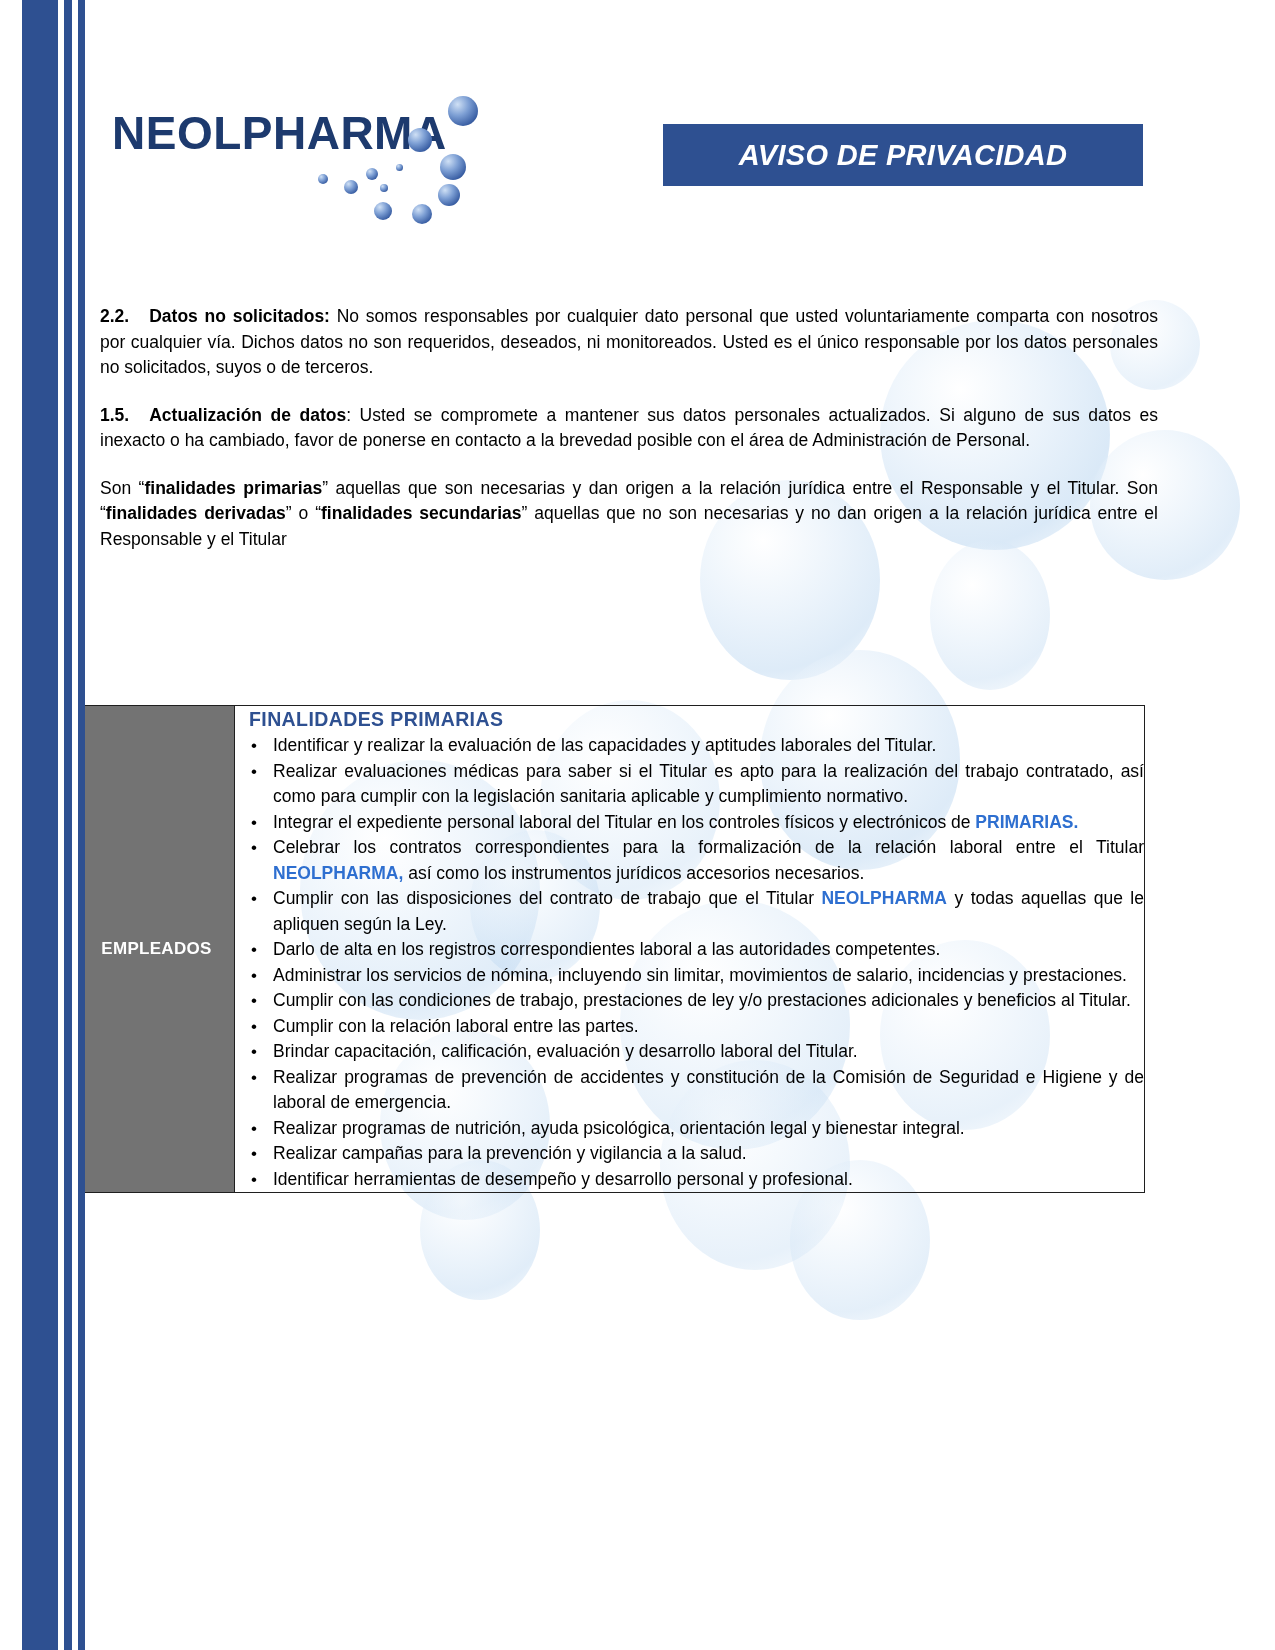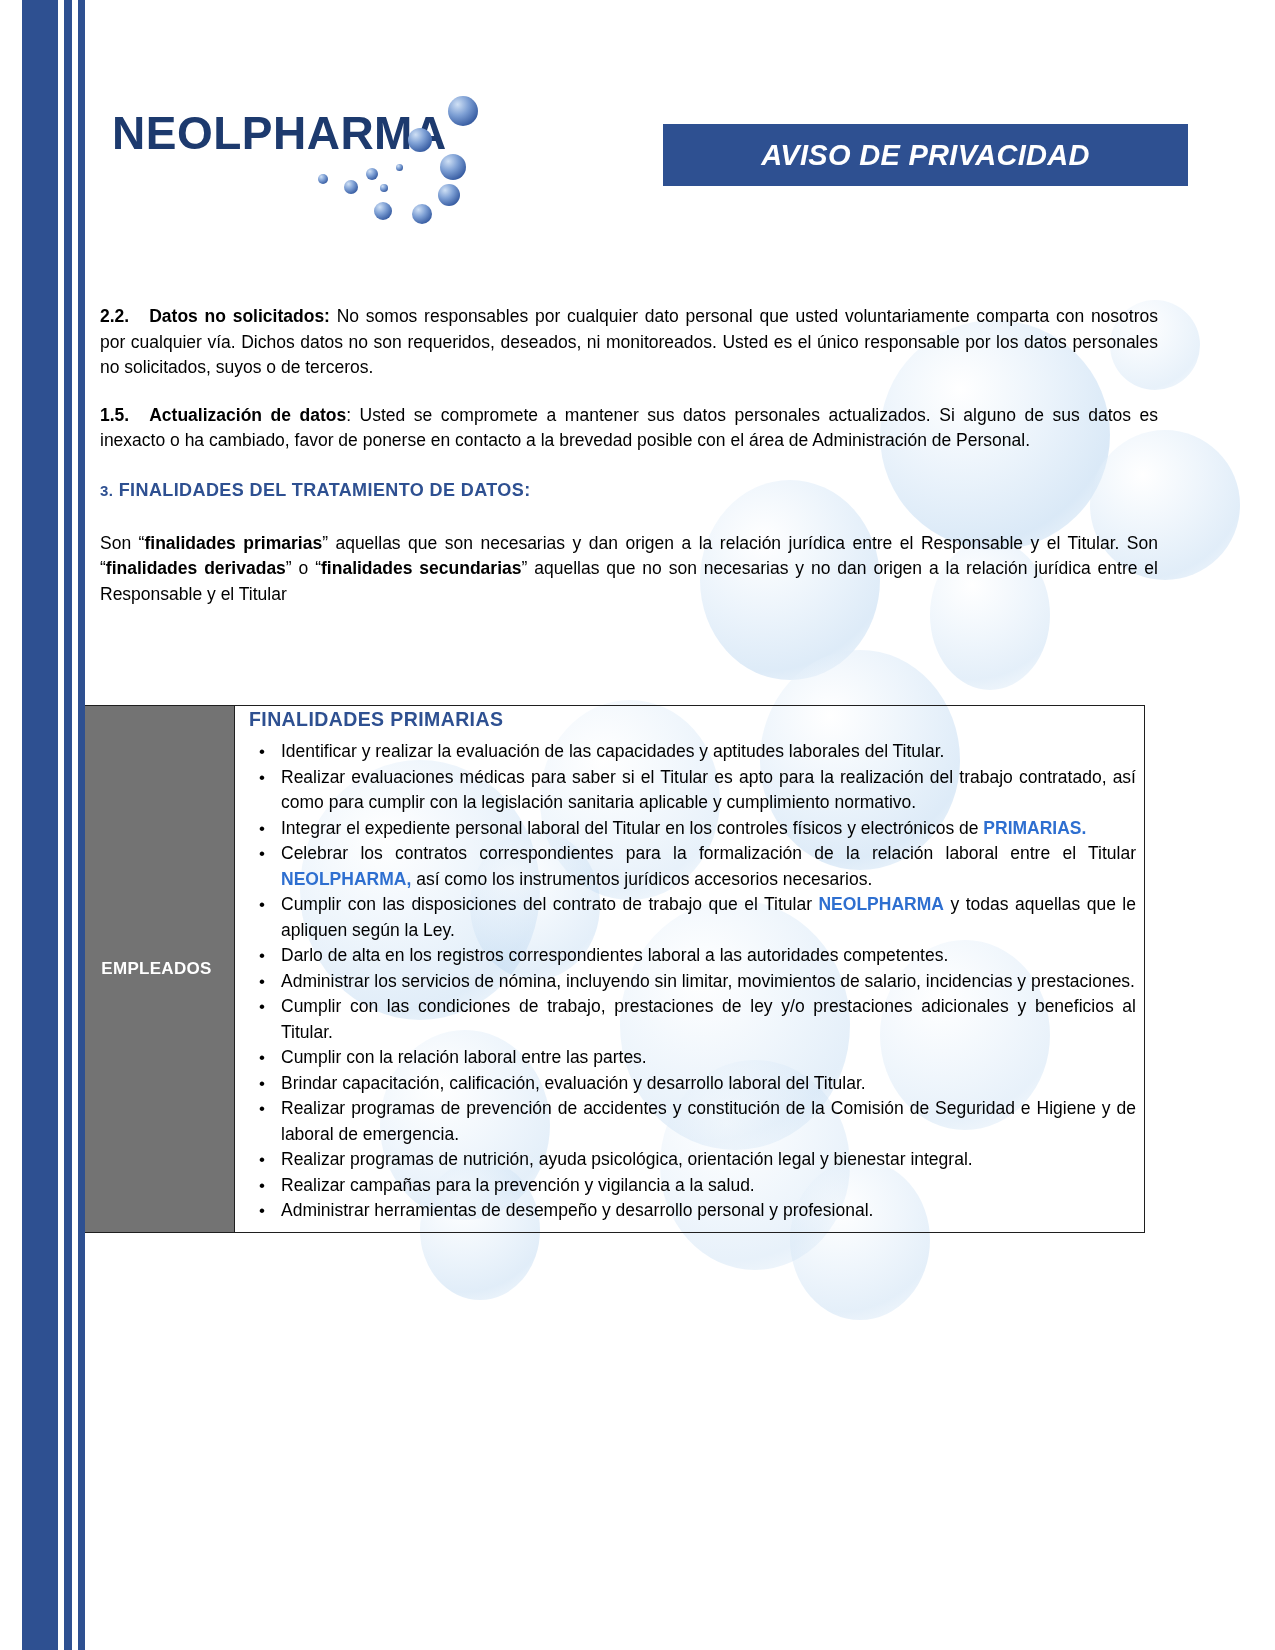--- a/index.html
+++ b/index.html
@@ -86,21 +86,21 @@
   .dot {
     position: absolute;
     border-radius: 50%;
     background: radial-gradient(circle at 32% 28%, #cfe0f5 0%, #7d9fd4 38%, #3a5fa4 75%, #24406f 100%);
   }
 
   .title-banner {
     position: absolute;
     left: 663px;
     top: 124px;
-    width: 525px;
+    width: 480px;
     height: 62px;
     background: #2e5091;
     display: flex;
     align-items: center;
     justify-content: center;
   }
   .title-banner .title-text {
     color: #ffffff;
     font-size: 29px;
     font-weight: bold;
@@ -171,21 +171,21 @@
     vertical-align: top;
   }
   .list-head {
     color: #2e5091;
     font-size: 19.5px;
     font-weight: bold;
     letter-spacing: 0.4px;
     margin: 2px 0 2px 14px;
   }
   ul.fin-list {
-    margin: 8px;
+    margin: 0;
     padding-left: 36px;
     list-style: none;
   }
   ul.fin-list > li {
     position: relative;
     font-size: 17.5px;
     line-height: 25.5px;
     text-align: justify;
     text-justify: inter-word;
     margin: 0 0 0 0;
@@ -257,24 +257,20 @@
   <div class="content">
 
     <p class="para">
       <span class="num">2.2.</span><span class="gap"></span><span class="b">Datos no solicitados:</span><span> No somos responsables por cualquier dato personal que usted voluntariamente comparta con nosotros por cualquier vía. Dichos datos no son requeridos, deseados, ni monitoreados. Usted es el único responsable por los datos personales no solicitados, suyos o de terceros.</span>
     </p>
 
     <p class="para">
       <span class="num">1.5.</span><span class="gap"></span><span class="b">Actualización de datos</span><span>: Usted se compromete a mantener sus datos personales actualizados. Si alguno de sus datos es inexacto o ha cambiado, favor de ponerse en contacto a la brevedad posible con el área de Administración de Personal.</span>
     </p>
 
-    <h3 class="section-head">
-      <span class="sec-num">3.</span>
-      <span>FINALIDADES DEL TRATAMIENTO DE DATOS:</span>
-    </h3>
 
     <p class="para"><span>Son “</span><span class="b">finalidades primarias</span><span>” aquellas que son necesarias y dan origen a la relación jurídica entre el Responsable y el Titular. Son “</span><span class="b">finalidades derivadas</span><span>” o “</span><span class="b">finalidades secundarias</span><span>” aquellas que no son necesarias y no dan origen a la relación jurídica entre el Responsable y el Titular</span></p>
 
   </div>
 
   <div class="table-wrap">
     <table class="fin-table">
       <tbody>
           <tr>
         <td class="cat-cell">
@@ -289,21 +285,21 @@
                 <li><span>Celebrar los contratos correspondientes para la formalización de la relación laboral entre el Titular </span><span class="brand">NEOLPHARMA,</span><span> así como los instrumentos jurídicos accesorios necesarios.</span></li>
                 <li><span>Cumplir con las disposiciones del contrato de trabajo que el Titular </span><span class="brand">NEOLPHARMA</span><span> y todas aquellas que le apliquen según la Ley.</span></li>
                 <li><span>Darlo de alta en los registros correspondientes laboral a las autoridades competentes.</span></li>
                 <li><span>Administrar los servicios de nómina, incluyendo sin limitar, movimientos de salario, incidencias y prestaciones.</span></li>
                 <li><span>Cumplir con las condiciones de trabajo, prestaciones de ley y/o prestaciones adicionales y beneficios al Titular.</span></li>
                 <li><span>Cumplir con la relación laboral entre las partes.</span></li>
                 <li><span>Brindar capacitación, calificación, evaluación y desarrollo laboral del Titular.</span></li>
                 <li><span>Realizar programas de prevención de accidentes y constitución de la Comisión de Seguridad e Higiene y de laboral de emergencia.</span></li>
                 <li><span>Realizar programas de nutrición, ayuda psicológica, orientación legal y bienestar integral.</span></li>
                 <li><span>Realizar campañas para la prevención y vigilancia a la salud.</span></li>
-                <li><span>Administrar herramientas de desempeño y desarrollo personal y profesional.</span></li>
+                <li><span>Identificar herramientas de desempeño y desarrollo personal y profesional.</span></li>
               </ul>
         </td>
       </tr>
     </tbody>
       </table>
   </div>
 
 </div>
 
 </body></html>

